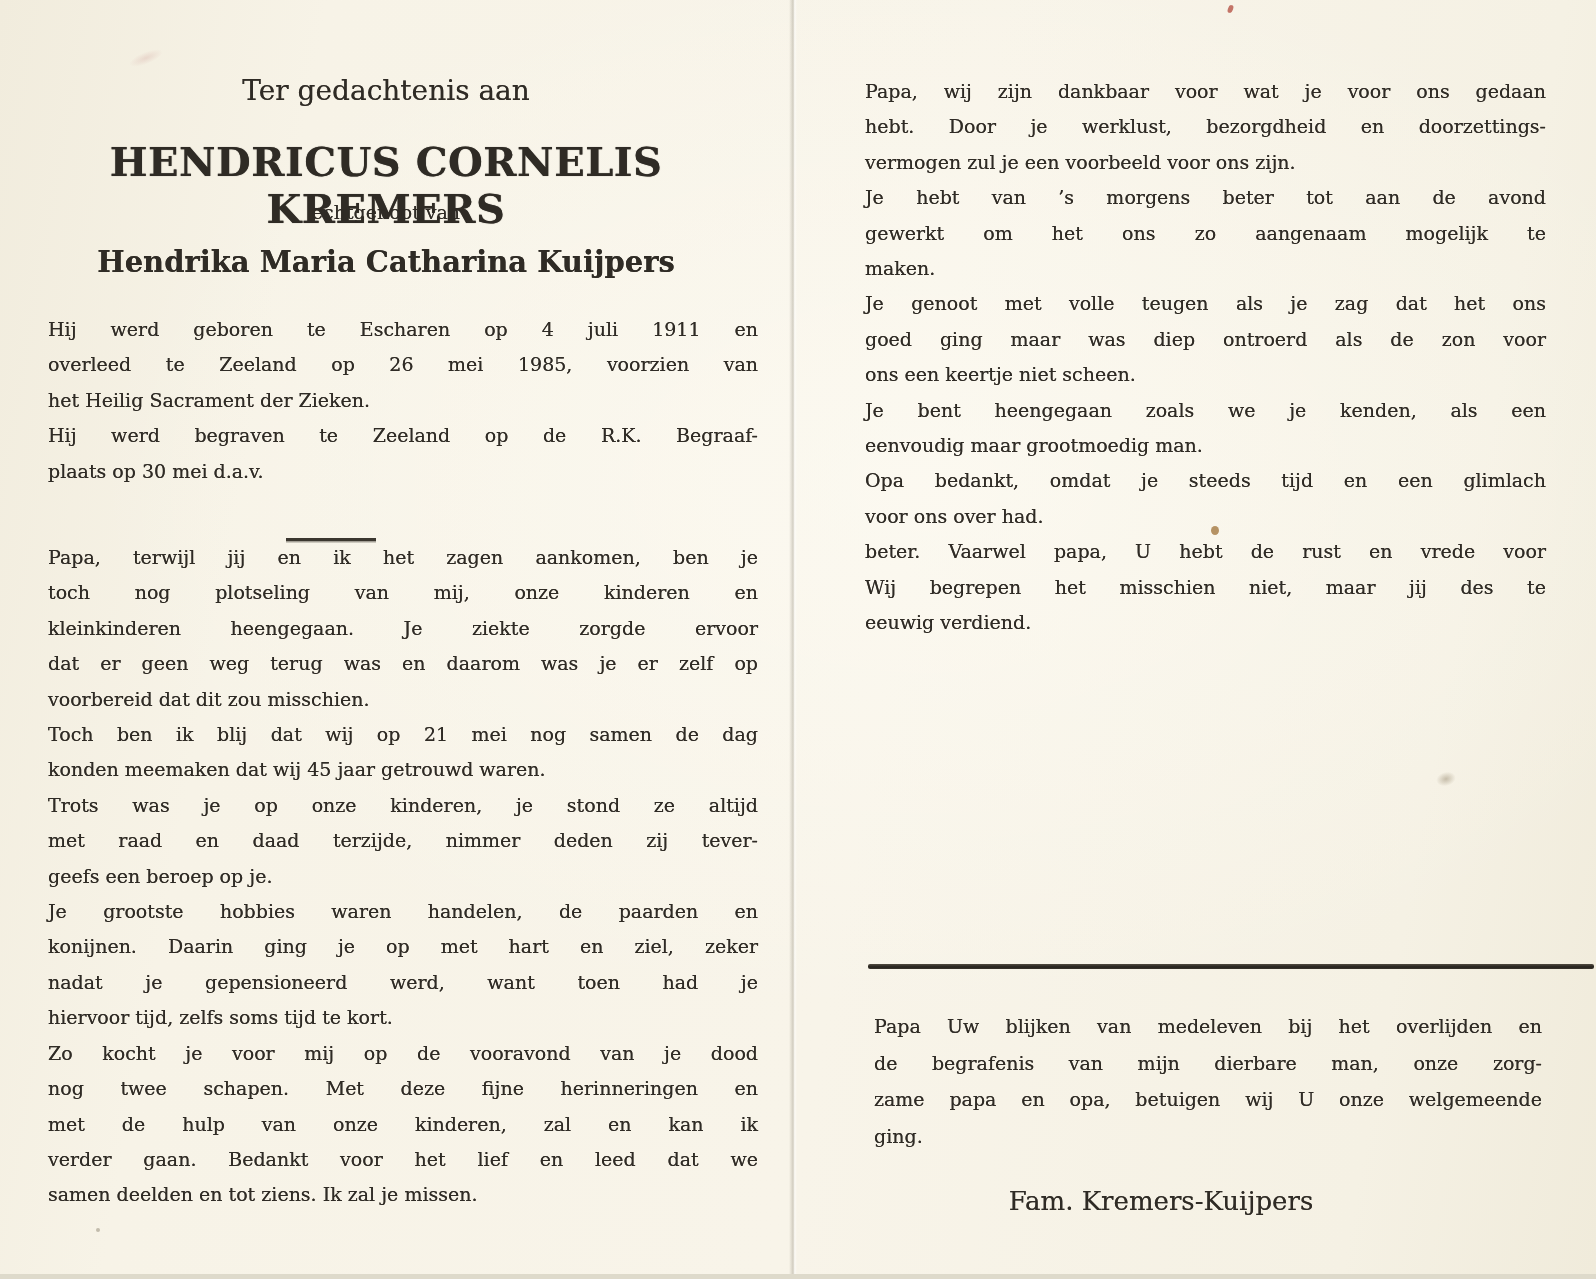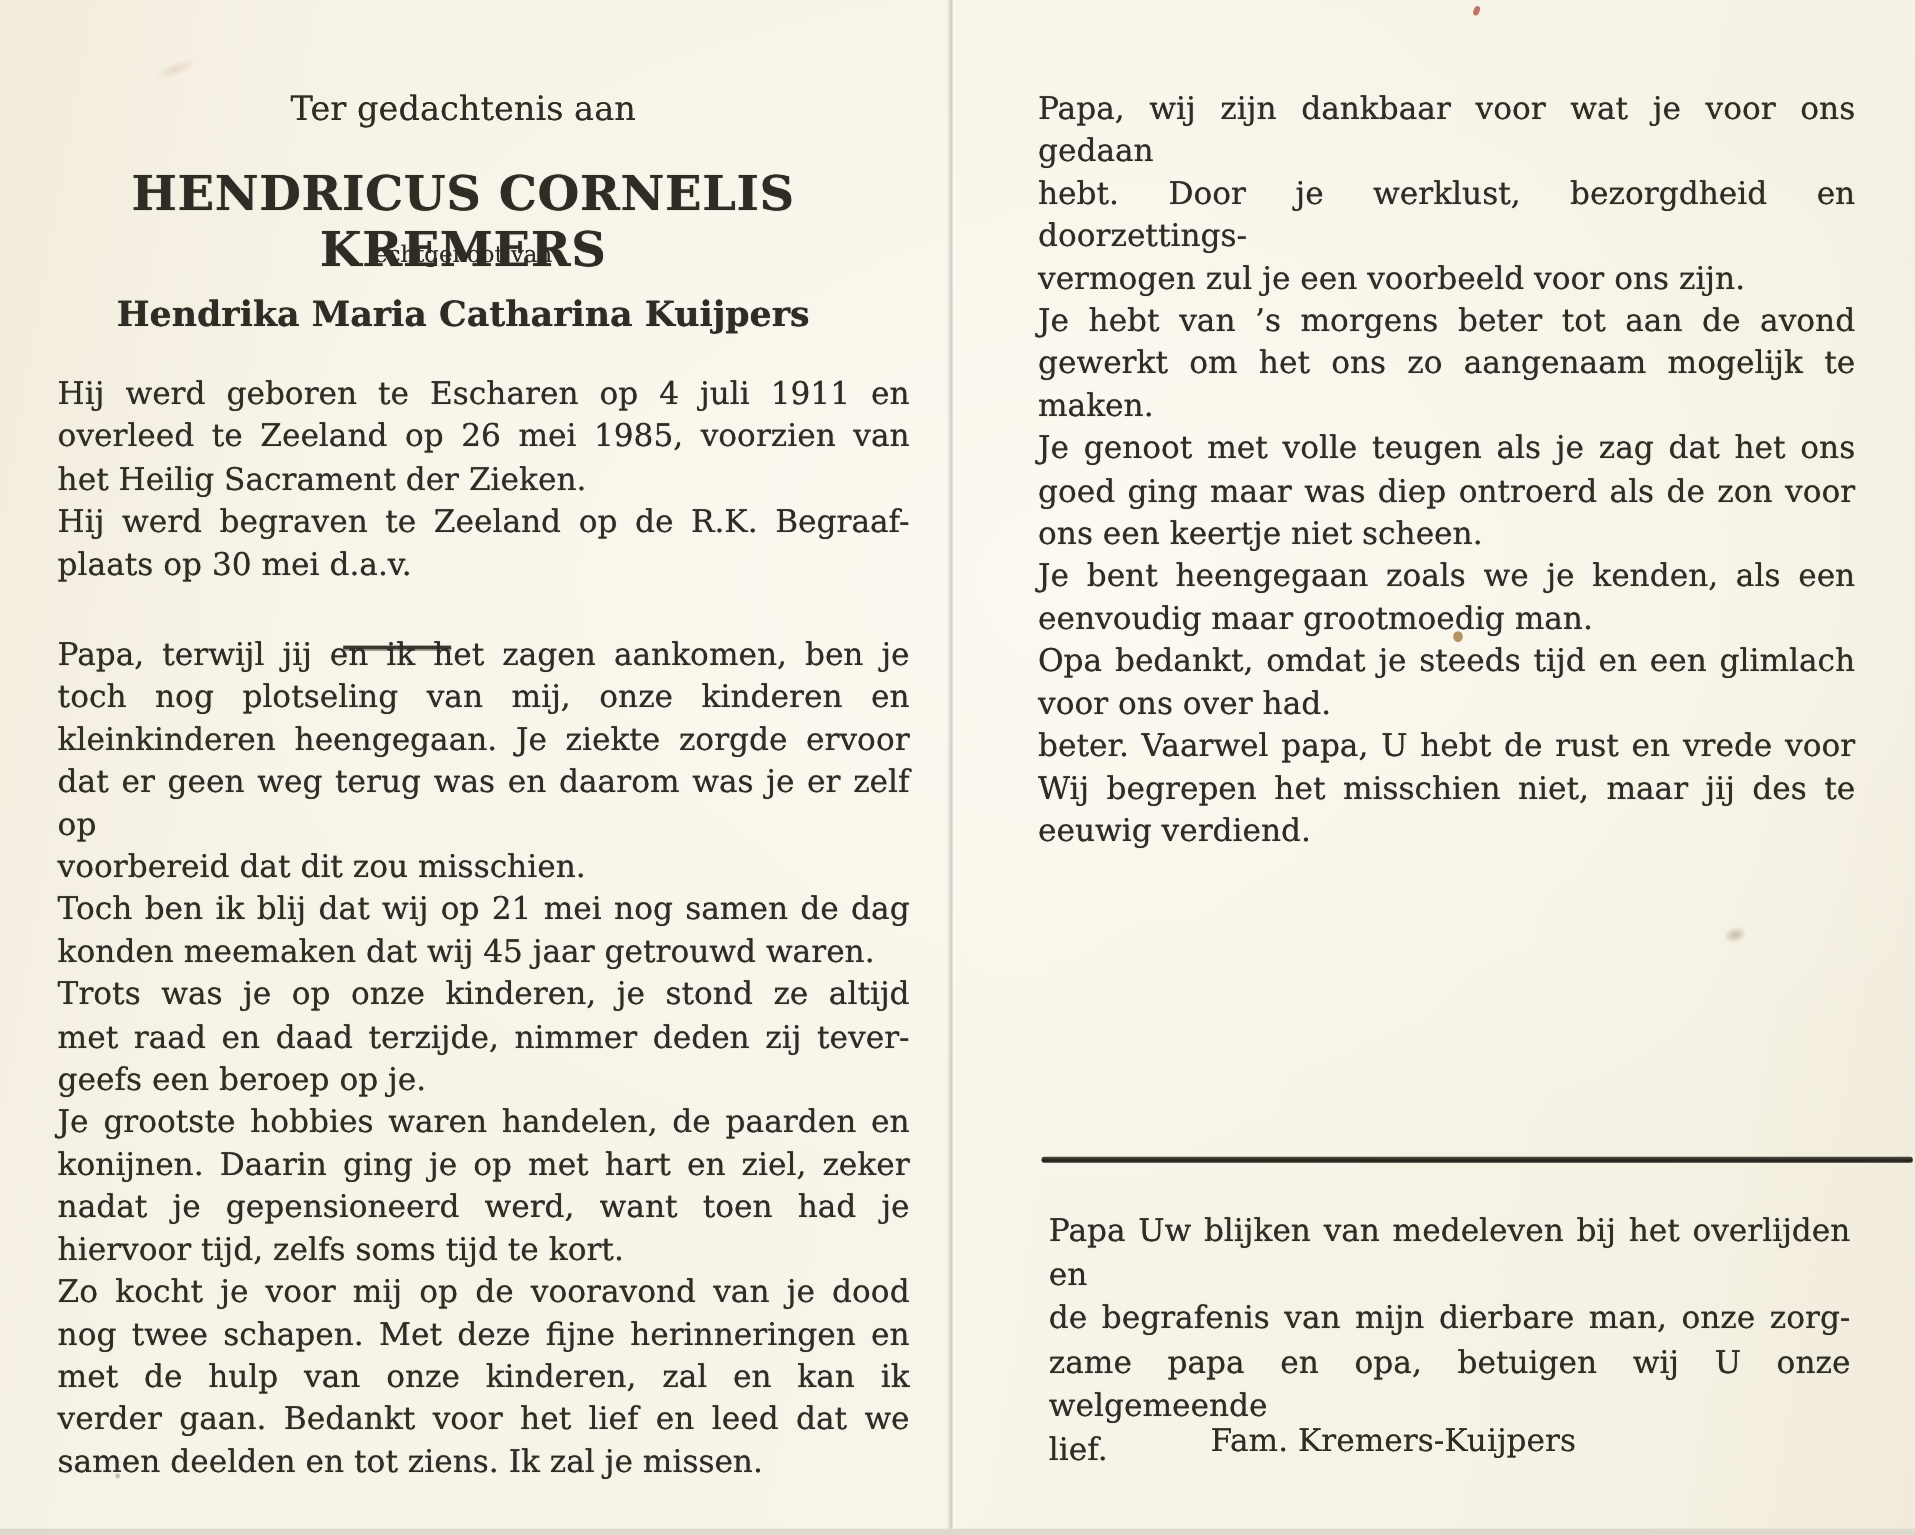--- a/index.html
+++ b/index.html
@@ -18,37 +18,37 @@
     position:absolute;top:0;bottom:0;left:789px;width:8px;
     background:linear-gradient(to right,
       rgba(117,110,92,0) 0%,
       rgba(117,110,92,0.22) 38%,
       rgba(117,110,92,0.30) 50%,
       rgba(255,255,255,0.55) 72%,
       rgba(117,110,92,0) 100%);
   }
   
   .ln{
-    font-size:26px;
+    font-size:19px;
     line-height:35.4px;
     text-align:justify;
     text-align-last:justify;
     text-shadow:0 0 0.6px rgba(47,43,37,0.8);
     white-space:normal;
   }
   .ln.last{text-align:left;text-align-last:left;}
   
   .t-intro{position:absolute;left:30px;top:74px;width:712px;text-align:center;font-size:28px;text-shadow:0 0 0.5px rgba(47,43,37,0.7);}
   .t-name{position:absolute;left:30px;top:138px;width:712px;text-align:center;font-size:40px;font-weight:bold;letter-spacing:0.5px;text-shadow:0 0 0.7px rgba(40,36,30,0.85);}
   .t-rel{position:absolute;left:30px;top:201px;width:712px;text-align:center;font-size:19px;text-shadow:0 0 0.5px rgba(47,43,37,0.7);}
   .t-spouse{position:absolute;left:30px;top:245px;width:712px;text-align:center;font-size:29px;font-weight:bold;text-shadow:0 0 0.6px rgba(40,36,30,0.85);}
   
   .blk-dates{position:absolute;left:48px;top:312px;width:710px;}
   .divider{position:absolute;left:286px;top:538px;width:90px;height:3px;background:#3b372f;box-shadow:0 1.5px 0 rgba(59,55,47,0.45);}
-  .blk-memorial{position:absolute;left:48px;top:529px;width:710px;}
+  .blk-memorial{position:absolute;left:48px;top:540px;width:710px;}
   .blk-tribute{position:absolute;left:865px;top:74px;width:681px;}
   .rule{position:absolute;left:868px;top:964px;width:726px;height:5px;border-radius:2px;background:linear-gradient(to bottom,#514b40,#25221d 60%,#3a352d);}
   .blk-ack{position:absolute;left:874px;top:1008px;width:668px;}
   .blk-ack .ln{line-height:36.6px;}
   .signature{position:absolute;left:875px;top:1186px;width:572px;text-align:center;font-size:26px;text-shadow:0 0 0.5px rgba(47,43,37,0.7);}
   
   .speck-red{position:absolute;left:1228px;top:5px;width:5px;height:8px;background:#b2493c;border-radius:50% 40% 50% 40%;opacity:0.75;transform:rotate(18deg);}
   .stain-dot{position:absolute;left:1211px;top:526px;width:8px;height:9px;background:#a57a42;border-radius:50%;opacity:0.8;filter:blur(0.4px);}
   .smudge-right{position:absolute;left:1436px;top:772px;width:20px;height:14px;background:radial-gradient(ellipse at center,#9e9178 0%,rgba(158,145,120,0) 70%);opacity:0.55;transform:rotate(-15deg);}
   .smudge-topleft{position:absolute;left:128px;top:52px;width:36px;height:12px;background:radial-gradient(ellipse at center,#d8b3ab 0%,rgba(216,179,171,0) 70%);opacity:0.4;transform:rotate(-22deg);}
@@ -116,21 +116,21 @@
     <div class="ln">Wij begrepen het misschien niet, maar jij des te</div>
     <div class="ln last">eeuwig verdiend.</div>
   </div>
 
   <div class="rule"></div>
 
   <div class="blk-ack">
     <div class="ln">Papa Uw blijken van medeleven bij het overlijden en</div>
     <div class="ln">de begrafenis van mijn dierbare man, onze zorg-</div>
     <div class="ln">zame papa en opa, betuigen wij U onze welgemeende</div>
-    <div class="ln last">lief.</div>
+    <div class="ln last">ging.</div>
   </div>
 
   <div class="signature">Fam. Kremers-Kuijpers</div>
 
   <div class="speck-red"></div>
   <div class="stain-dot"></div>
   <div class="smudge-right"></div>
   <div class="smudge-topleft"></div>
   <div class="speck-gray"></div>
 

